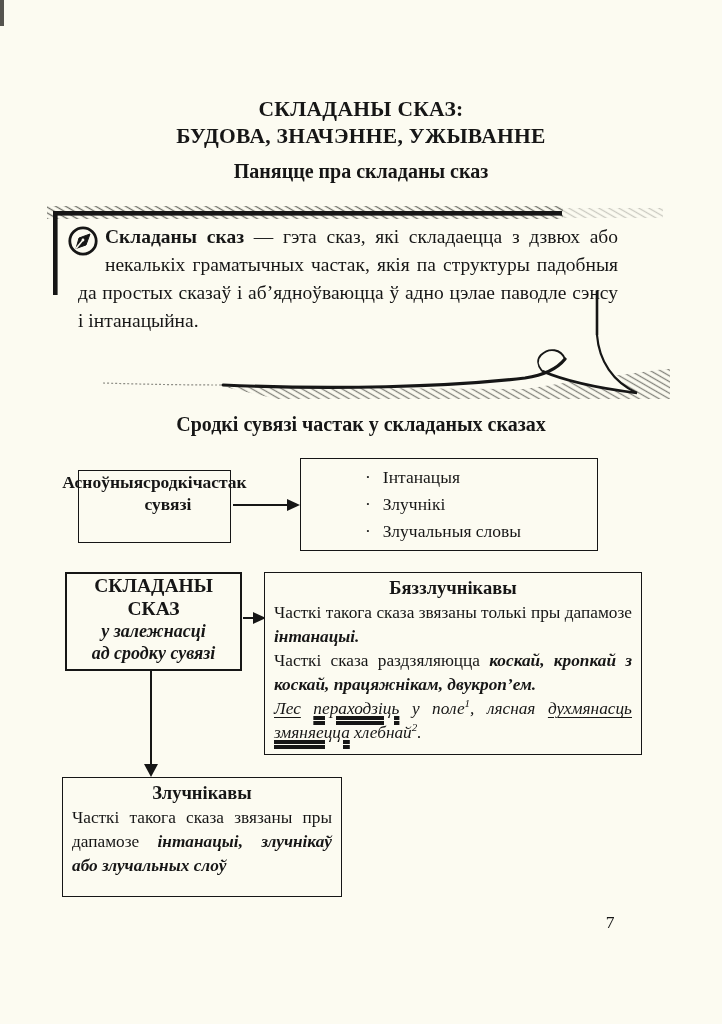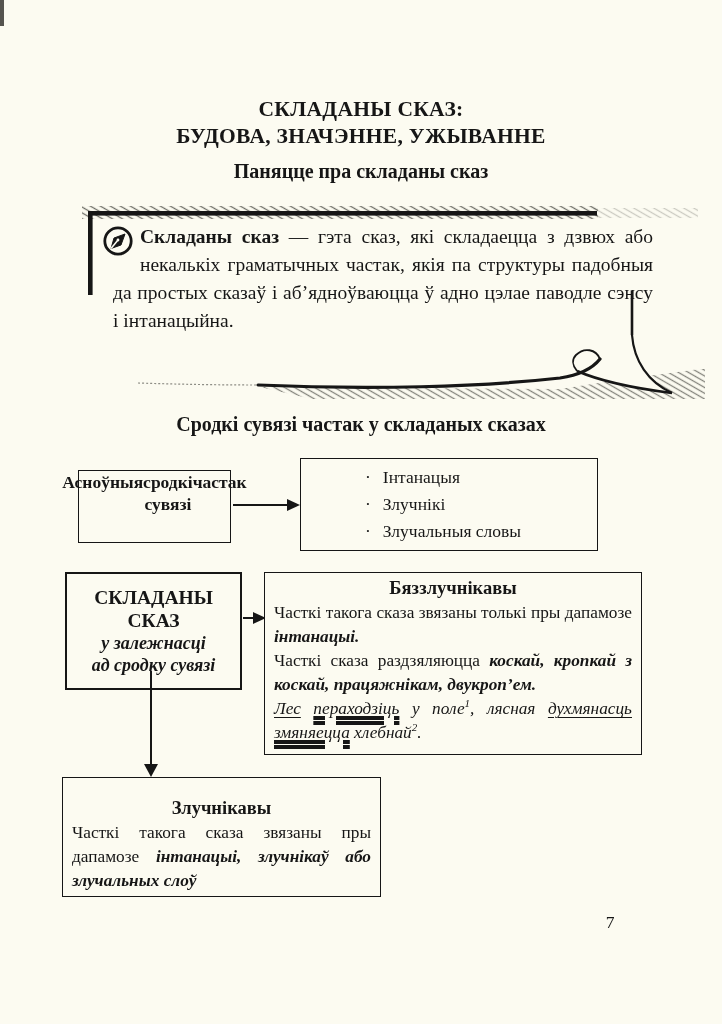--- a/index.html
+++ b/index.html
@@ -13,21 +13,21 @@
     overflow:hidden;
   }
   .abs{position:absolute;}
   
   .artifact{left:0;top:0;width:4px;height:26px;background:#55544f;}
   
   .title-block{left:0;top:96px;width:100%;text-align:center;font-weight:700;font-size:21.5px;line-height:27px;letter-spacing:.3px;}
   .subtitle{left:0;top:160px;width:100%;text-align:center;font-weight:700;font-size:20px;}
   .section-heading{left:0;top:413px;width:100%;text-align:center;font-weight:700;font-size:20px;}
   
-  .def-wrap{left:80px;top:203px;width:625px;height:196px;}
+  .def-wrap{left:45px;top:203px;width:625px;height:196px;}
   .def-frame{position:absolute;left:0;top:0;width:625px;height:196px;}
   .def-text{
     position:absolute;left:33px;top:20px;right:52px;
     font-size:19.5px;line-height:28px;text-align:justify;
   }
   .def-icon{float:left;width:34px;height:34px;margin:1px 5px 0 -12px;}
   
   .b{font-weight:700;}
   .bi{font-weight:700;font-style:italic;}
   .i{font-style:italic;}
@@ -40,26 +40,26 @@
   .vline{position:absolute;background:#161616;width:2.2px;}
   .tri-r{position:absolute;width:0;height:0;border-top:6.5px solid transparent;border-bottom:6.5px solid transparent;border-left:13px solid #161616;}
   .tri-d{position:absolute;width:0;height:0;border-left:7px solid transparent;border-right:7px solid transparent;border-top:13px solid #161616;}
   
   .d1{left:0;top:453px;width:722px;height:105px;}
   .d1-left{left:78px;top:17px;width:153px;height:73px;display:flex;flex-direction:row;justify-content:center;text-align:center;font-weight:700;font-size:17.5px;line-height:22px;}
   .d1-right{left:300px;top:5px;width:298px;height:93px;display:flex;flex-direction:column;justify-content:center;padding-left:64px;font-size:17.5px;line-height:27px;}
   .d1-item .bullet{display:inline-block;margin-right:12px;}
   
   .d2{left:0;top:565px;width:722px;height:345px;}
-  .d2-subject{left:65px;top:7px;width:177px;height:118px;border-width:2.2px;display:flex;flex-direction:column;justify-content:center;text-align:center;}
+  .d2-subject{left:65px;top:7px;width:177px;height:99px;border-width:2.2px;display:flex;flex-direction:column;justify-content:flex-start;text-align:center;}
   .d2-subject .t{font-weight:700;font-size:19.5px;line-height:23px;}
   .d2-subject .s{font-weight:700;font-style:italic;font-size:18px;line-height:22px;}
   .d2-subject .s:first-of-type{margin-top:4px;}
   .d2-async{left:264px;top:7px;width:378px;height:183px;padding:2px 9px 0 9px;}
-  .d2-conj{left:62px;top:212px;width:319px;height:120px;padding:17px 9px 0 9px;}
+  .d2-conj{left:62px;top:212px;width:280px;height:120px;padding:2px 9px 0 9px;}
   .box-heading{text-align:center;font-weight:700;font-size:18.5px;line-height:26px;}
   .box-body{font-size:17.3px;line-height:24px;text-align:justify;}
   .box-body p{margin:0;}
   .page-num{left:598px;top:912px;width:24px;text-align:center;font-size:17.5px;}
 </style>
 </head>
 <body>
 
 <div class="page">
 

